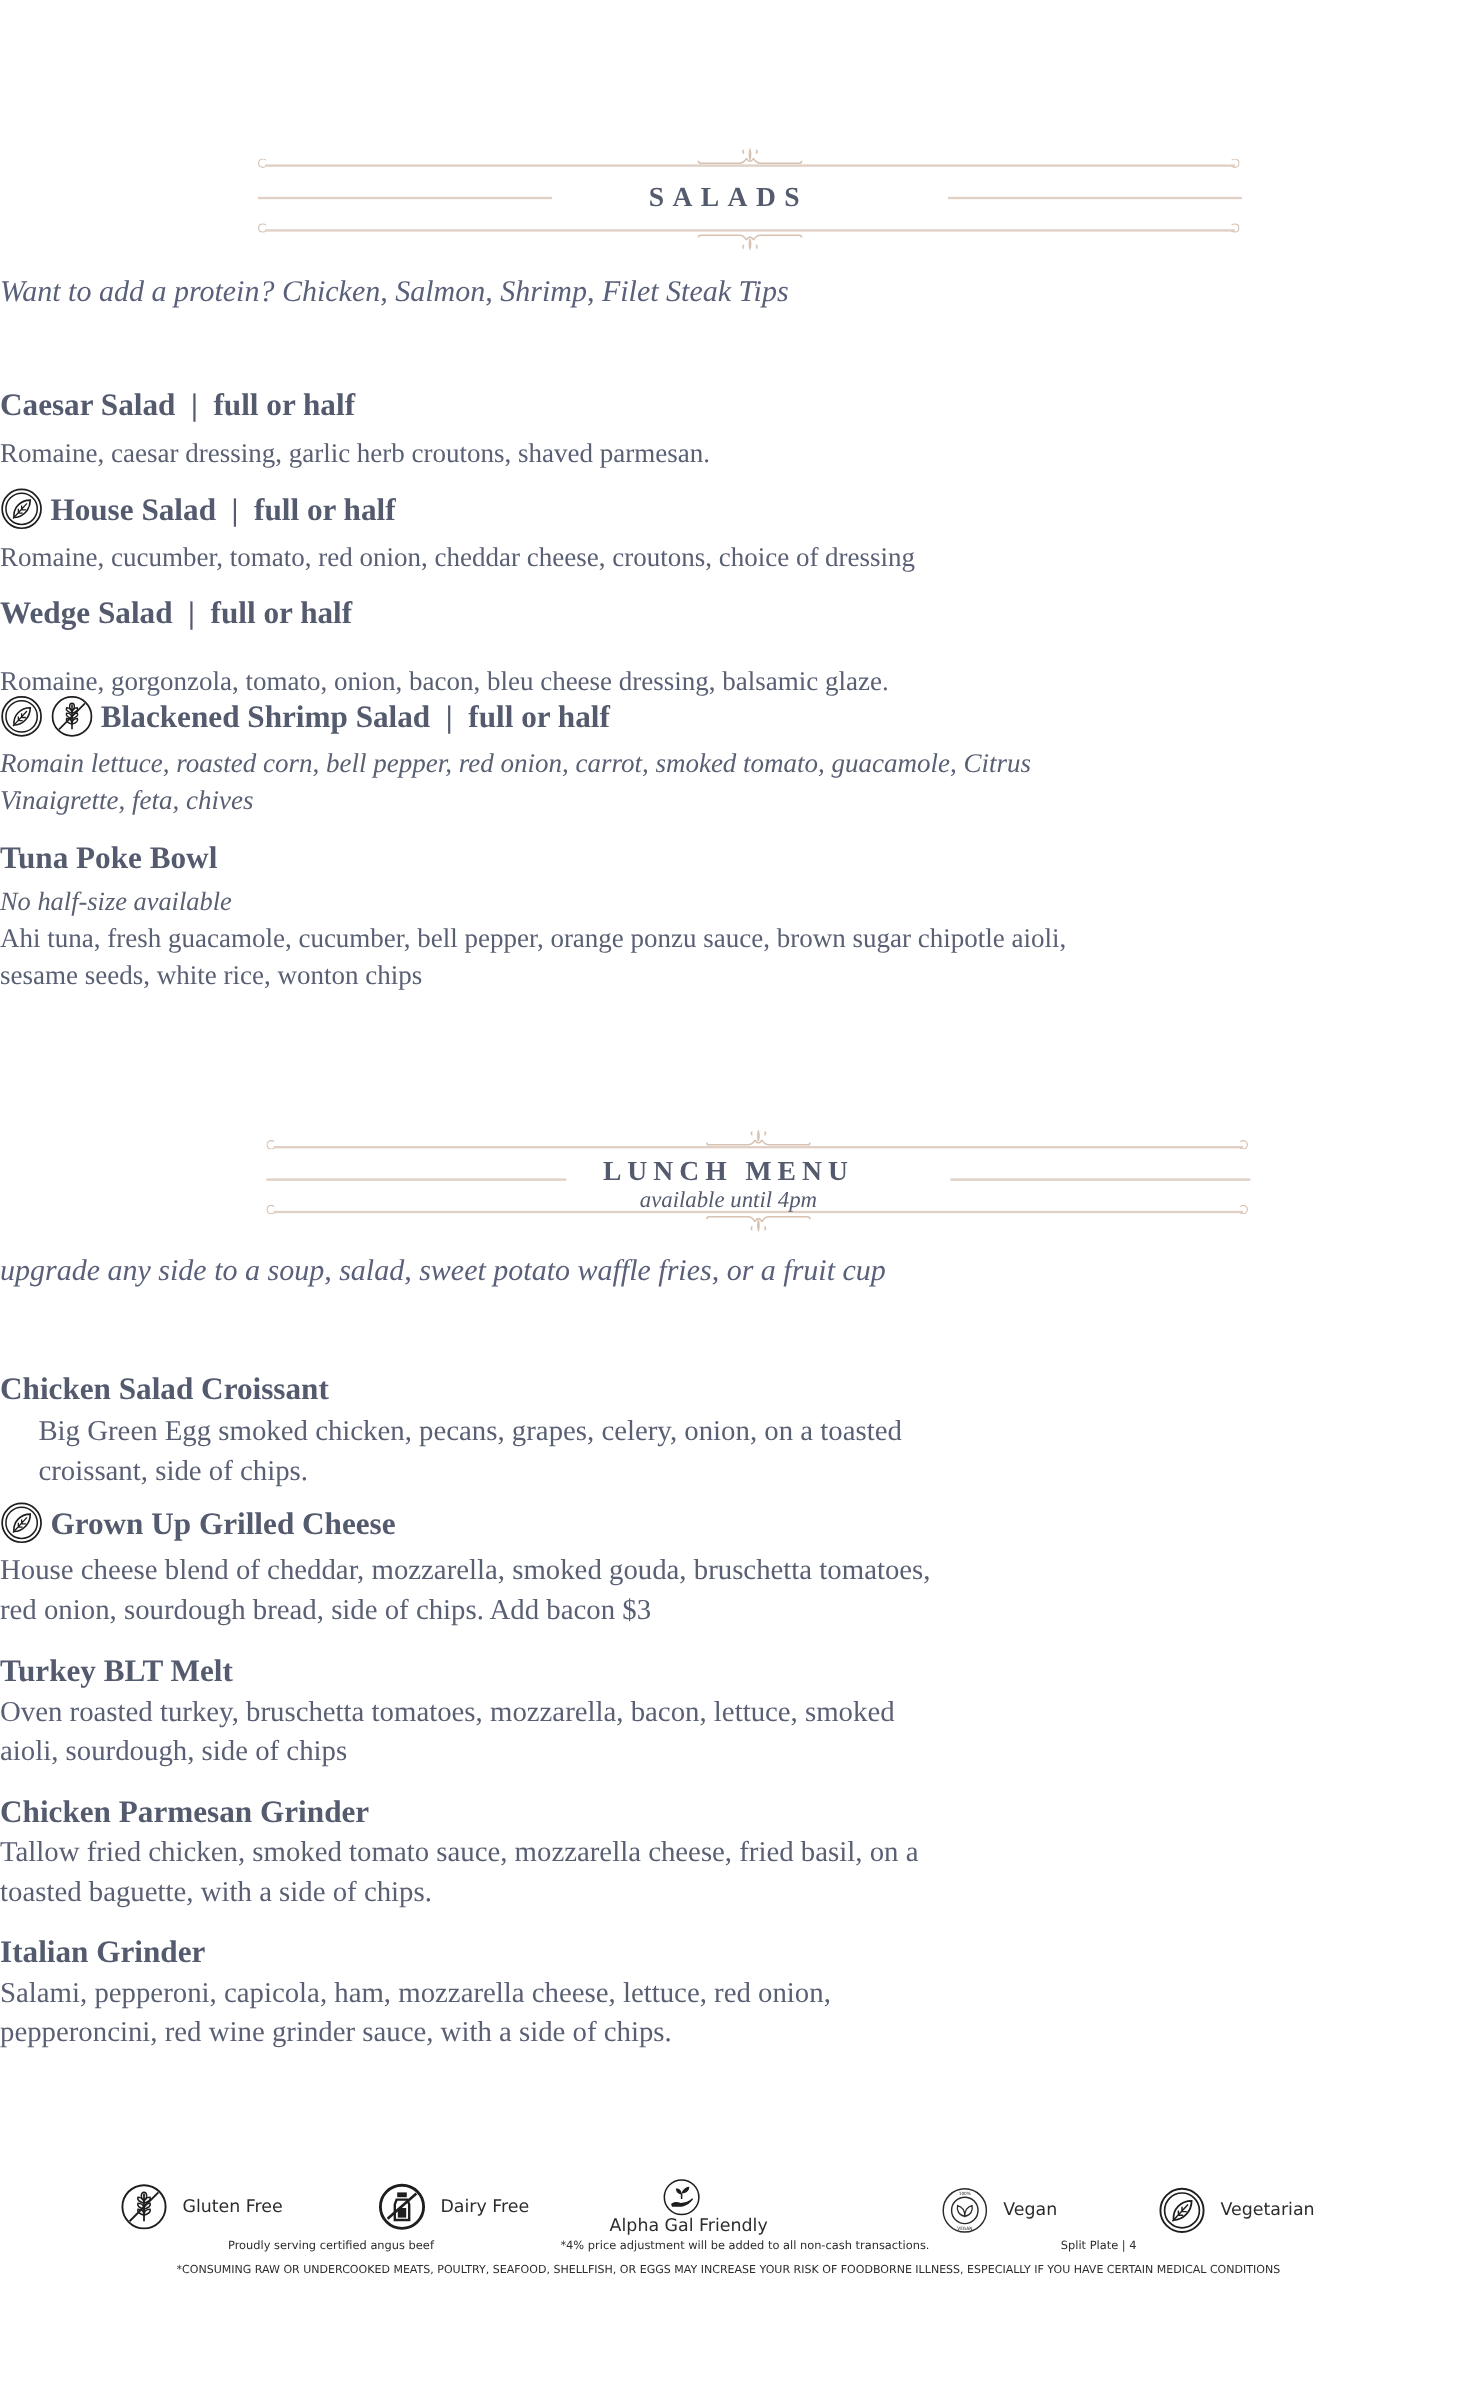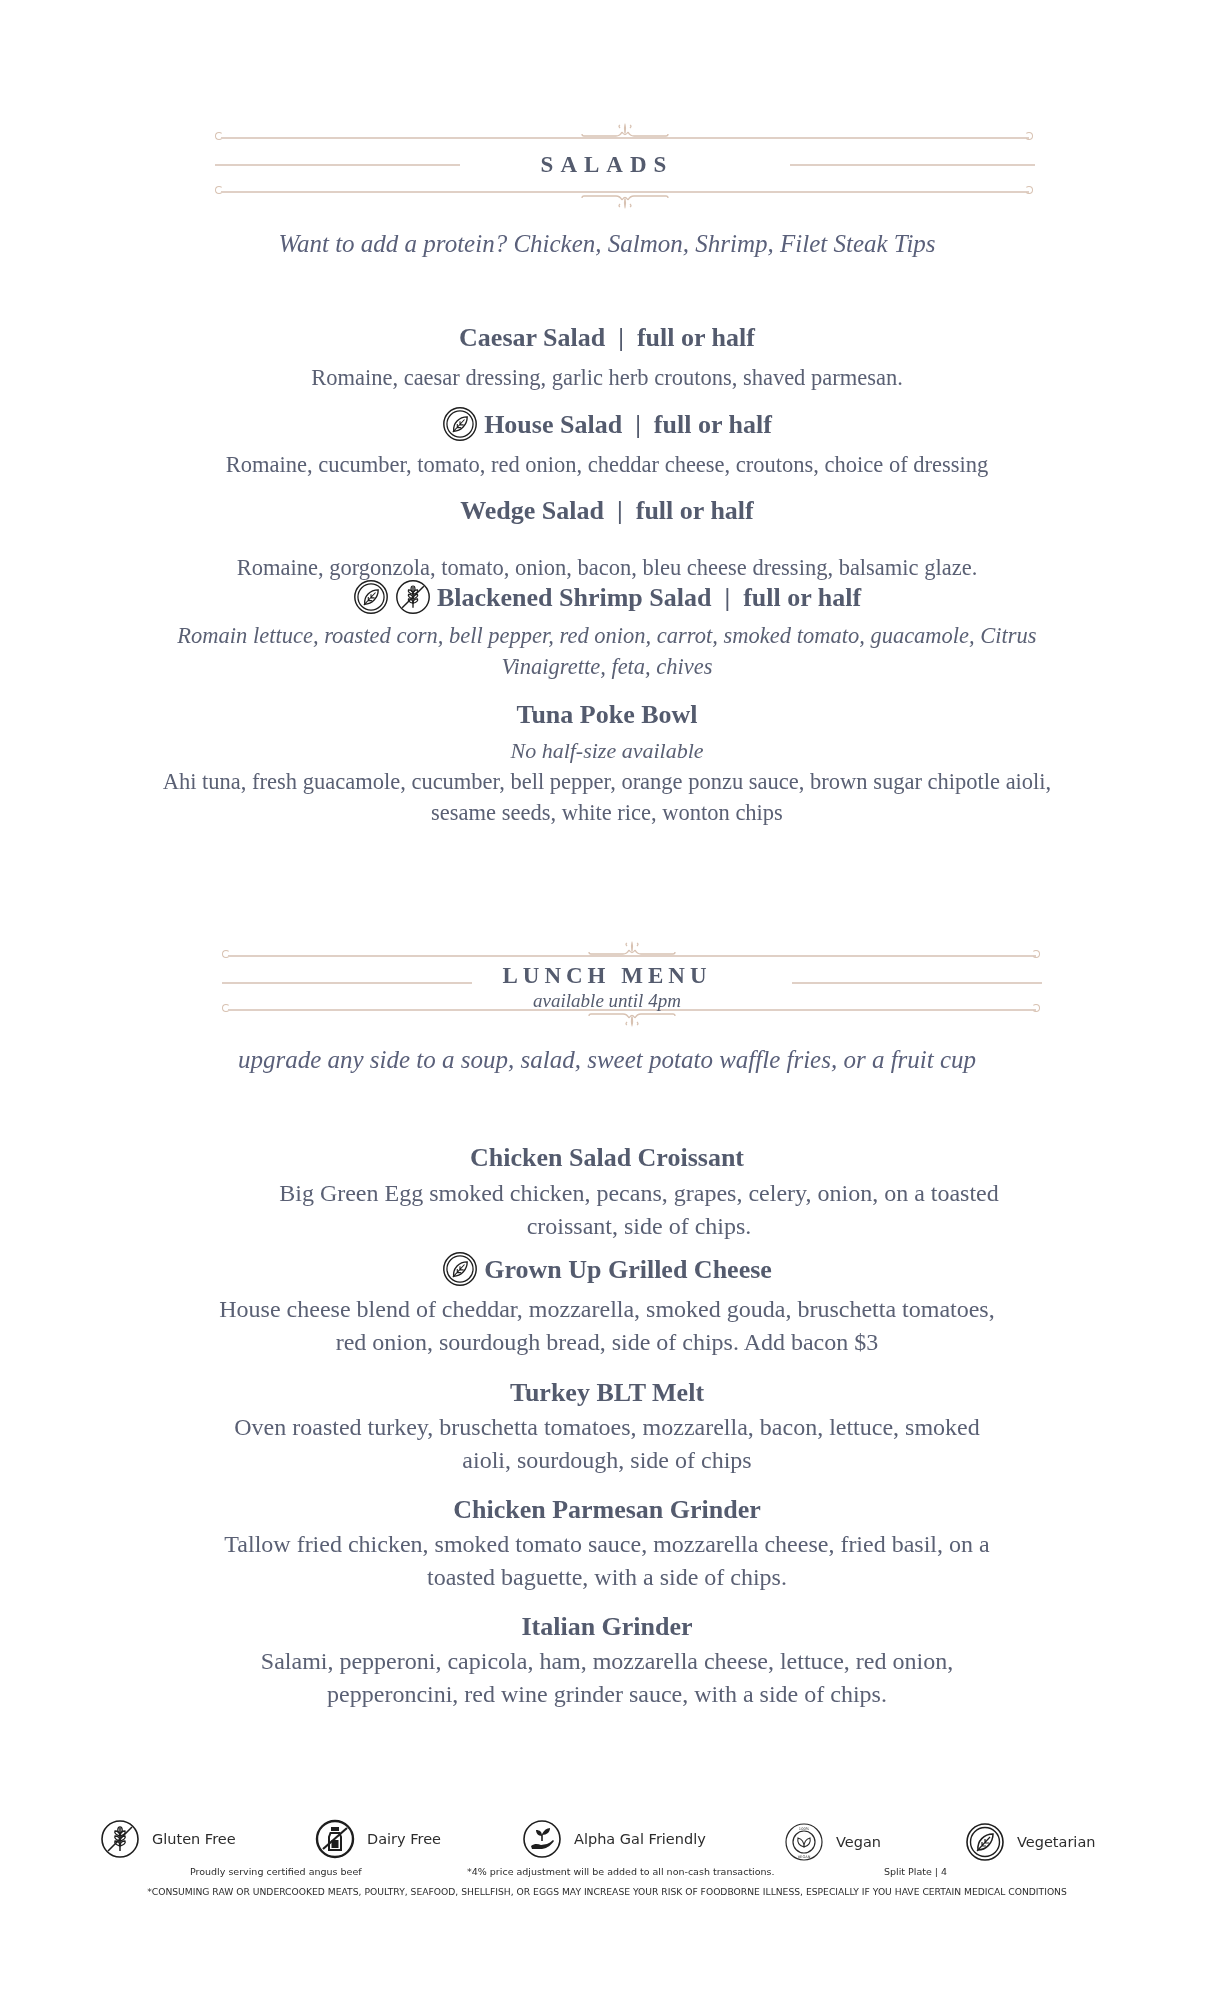--- a/index.html
+++ b/index.html
@@ -1,19 +1,19 @@
 <!DOCTYPE html>
 <html><head>
 <meta charset="utf-8">
 <style>
   html, body { margin: 0; padding: 0; background: #ffffff; }
   body { width: 1214px; height: 2000px; position: relative; overflow: hidden;
          font-family: "Liberation Serif", "DejaVu Serif", serif; color: #545b6e; }
   .abs { position: absolute; }
-  .center { left: 0; width: 1214px; text-align: center; }
+  .center { left: 0; width: 1214px; text-align: left; }
 
   
   .hdr { position: absolute; }
   .hdr .rule { position: absolute; height: 2px; background: #e0d0c6; }
   .hdr .curl { position: absolute; width: 6px; height: 6px; border: 1.5px solid #d8c2b2; border-radius: 50%; border-right-color: transparent; }
   .hdr .curl.r { border-right-color: #d8c2b2; border-left-color: transparent; }
   .hdr .flourish { position: absolute; width: 90px; height: 16px; }
   .hdr-title { position: absolute; text-align: center; font-weight: bold; letter-spacing: 7px; color: #545b6e; }
   .hdr-sub { position: absolute; text-align: center; font-style: italic; color: #545b6e; }
 
@@ -201,21 +201,21 @@
       <use href="#sym-gf"></use>
     </svg>
   <span class="legend-label">Gluten Free</span>
 </div>
 <div class="legend" style="left:315px;">
   <svg class="legend-icon">
       <use href="#sym-df"></use>
     </svg>
   <span class="legend-label">Dairy Free</span>
 </div>
-<div class="legend" style="left:522px;">
+<div class="legend" style="left:496px;flex-direction:column;">
   <svg class="legend-icon">
       <use href="#sym-ag"></use>
     </svg>
   <span class="legend-label">Alpha Gal Friendly</span>
 </div>
 <div class="legend" style="left:784px; top:1818px;">
   <svg class="legend-icon">
       <use href="#sym-vegan"></use>
     </svg>
   <span class="legend-label" style="margin-left:12px;">Vegan</span>

